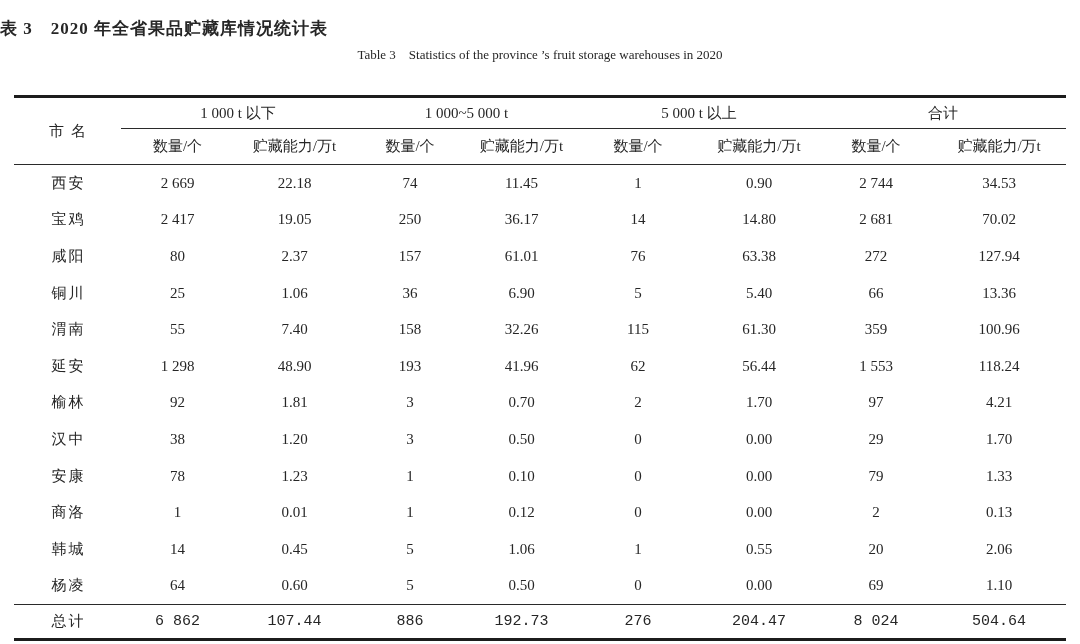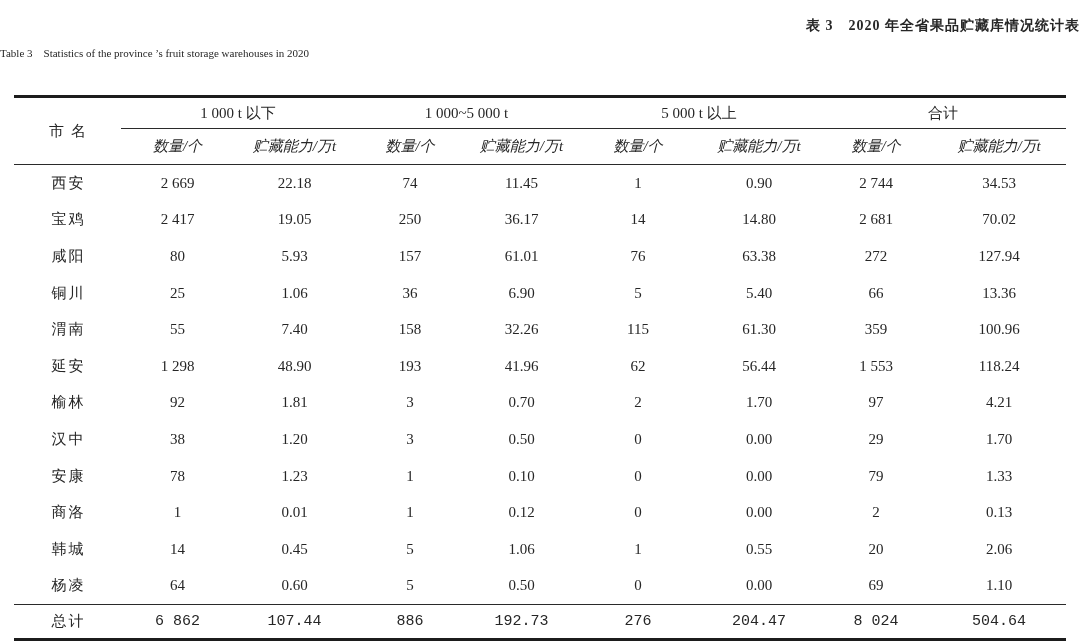--- a/index.html
+++ b/index.html
@@ -13,31 +13,32 @@
     position: relative;
     overflow: hidden;
     font-family: "Liberation Serif", "DejaVu Serif", serif;
     color: #262626;
   }
   .caption-zh {
     position: absolute;
     top: 17px;
     left: 0;
     width: 100%;
-    text-align: right;
-    font-size: 14px;
+    text-align: left;
+    font-size: 17px;
     font-weight: 700;
     letter-spacing: 1px;
   }
   .caption-en {
     position: absolute;
     top: 46px;
     left: 0;
     width: 100%;
-    font-size: 11px;
+    text-align: center;
+    font-size: 13px;
     font-weight: 400;
   }
   .table-wrap {
     position: absolute;
     top: 95px;
     left: 14px;
     width: 1052px;
   }
   table.stats {
     border-collapse: collapse;
@@ -59,21 +60,20 @@
     text-indent: 7px;
     border-bottom: 1.5px solid #2a2a2a;
   }
   tr.group-row th {
     height: 30px;
     border-bottom: 1.5px solid #2a2a2a;
   }
   tr.sub-row th {
     height: 35px;
     border-bottom: 1.5px solid #2a2a2a;
-    font-style: italic;
   }
   tbody td {
     height: 36.6px;
   }
   tr.total-row td {
     height: 33px;
     border-top: 1.5px solid #2a2a2a;
     border-bottom: 3px solid #1c1c1c;
     font-family: Liberation Mono, monospace;
   }
@@ -139,21 +139,21 @@
           <td>250</td>
           <td>36.17</td>
           <td>14</td>
           <td>14.80</td>
           <td>2 681</td>
           <td>70.02</td>
         </tr>
         <tr class="body-row">
           <td class="city-cell">咸阳</td>
           <td>80</td>
-          <td>5.93</td>
+          <td>2.37</td>
           <td>157</td>
           <td>61.01</td>
           <td>76</td>
           <td>63.38</td>
           <td>272</td>
           <td>127.94</td>
         </tr>
         <tr class="body-row">
           <td class="city-cell">铜川</td>
           <td>25</td>

